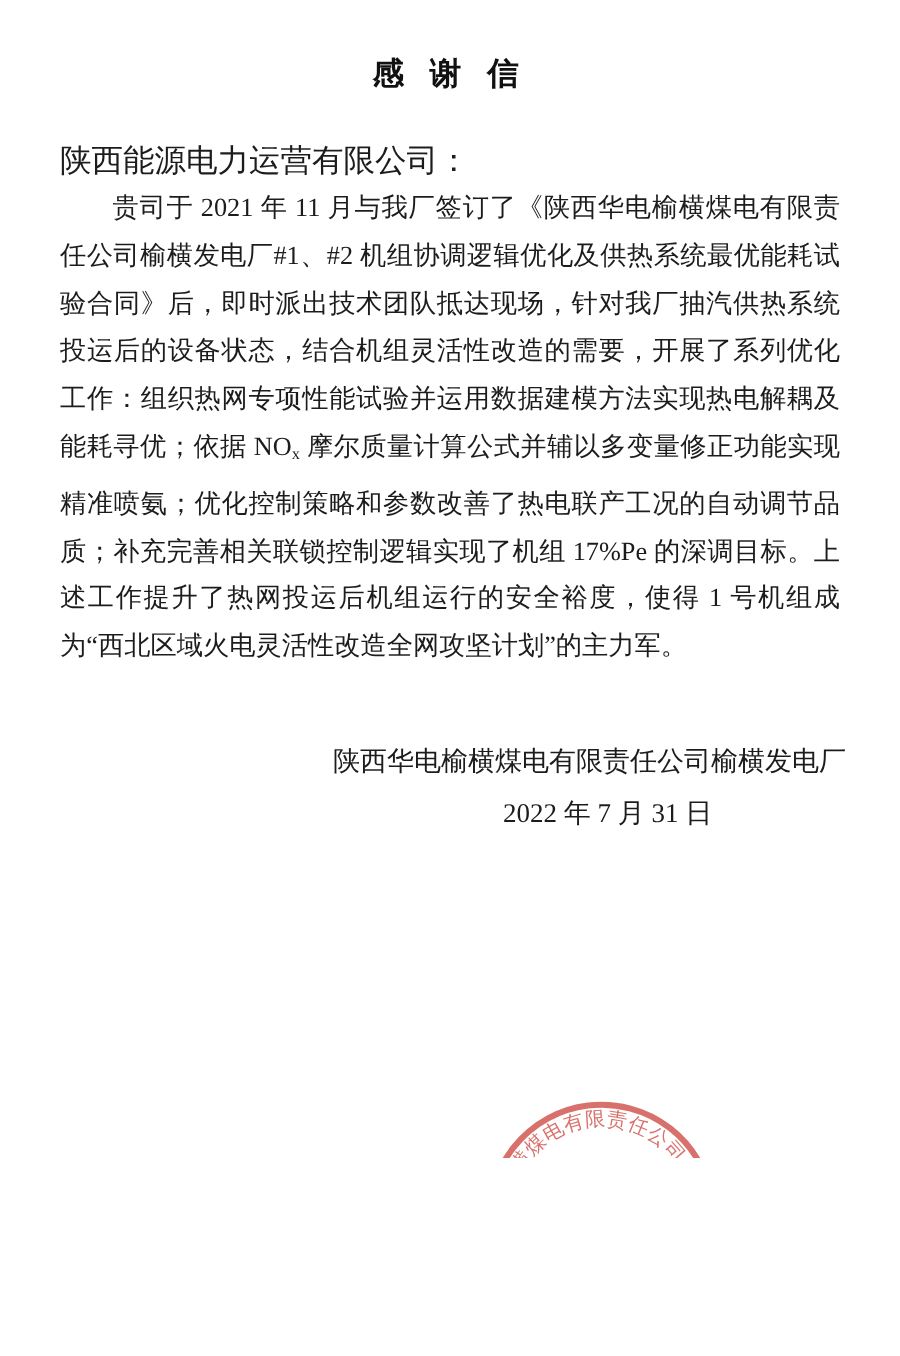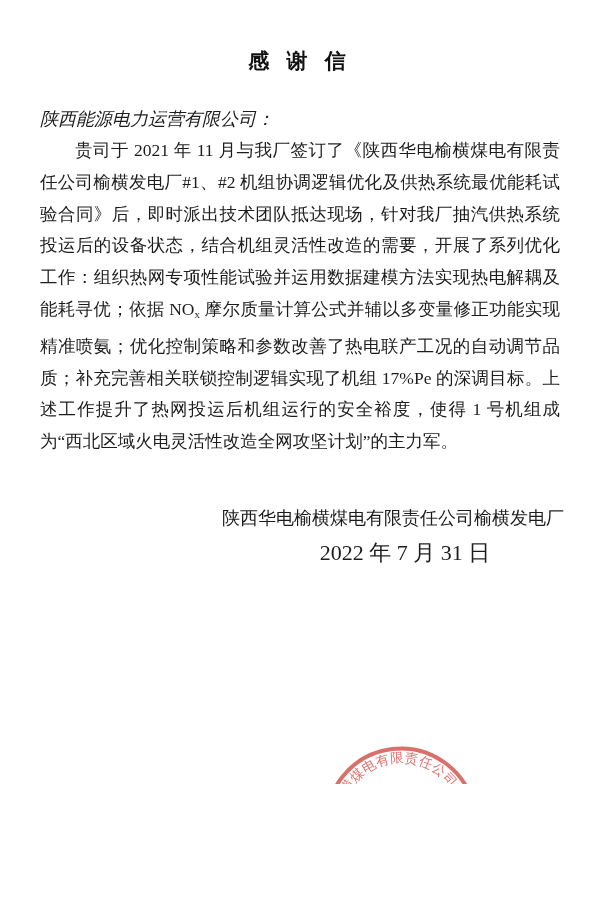--- a/index.html
+++ b/index.html
@@ -4,42 +4,41 @@
 <style>
   html, body {
     margin: 0;
     padding: 0;
     background: #ffffff;
   }
   .page {
     position: relative;
     width: 600px;
     height: 772px;
-    margin: 12px auto;
+    margin: 0 auto;
     background: #ffffff;
     overflow: hidden;
     font-family: "Liberation Serif", "DejaVu Serif", serif;
     color: #1c1c1c;
   }
   .content {
     padding: 34px 40px 0 40px;
   }
   .title {
     text-align: center;
     font-size: 21px;
     font-weight: bold;
     letter-spacing: 6px;
     line-height: 30px;
     color: #111;
   }
   .addressee {
     margin-top: 27px;
-    font-size: 18px;
+    font-size: 21px;
     line-height: 32px;
-    font-style: italic;
   }
   p.para {
     margin: 0;
     font-size: 17.5px;
     line-height: 31.8px;
     text-align: justify;
     text-indent: 2em;
     word-break: break-all;
   }
   .sub-x {
@@ -52,21 +51,21 @@
     margin-right: -4px;
     width: fit-content;
     text-align: center;
   }
   .sig-line {
     font-size: 18px;
     line-height: 32px;
     white-space: nowrap;
   }
   .date-line {
-    font-size: 22px;
+    font-size: 18px;
     line-height: 32px;
     margin-top: 3px;
     transform: translateX(12px);
     white-space: nowrap;
   }
   .seal {
     position: absolute;
     left: 320px;
     top: 730px;
     width: 162px;

